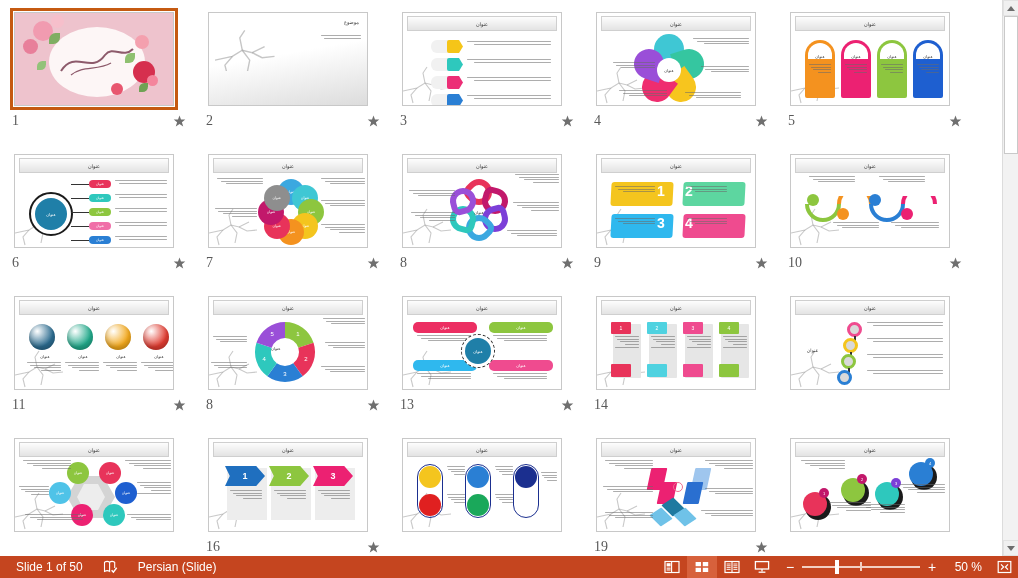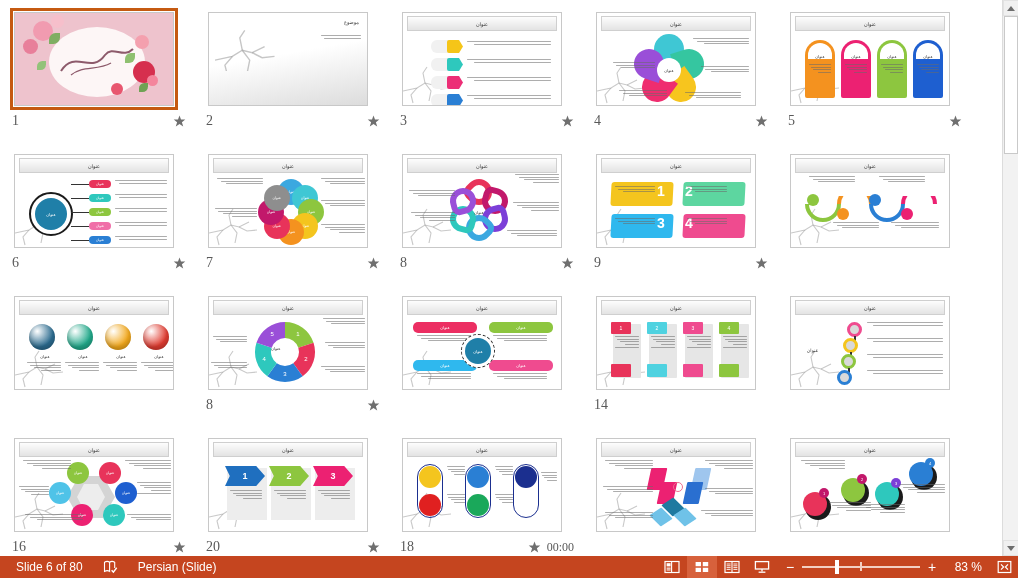--- a/index.html
+++ b/index.html
@@ -628,20 +628,28 @@
                   <i class="ln" style="width: 36.8px;"></i>
                 </div>
                 <div class="txtblk" style="left: 100px; top: 48px; width: 48px;">
                   <i class="ln" style="width: 48px;"></i>
                   <i class="ln" style="width: 44.16px;"></i>
                   <i class="ln" style="width: 38.4px;"></i>
                 </div>
               </div>
             </div>
           </div>
+          <div class="meta">
+            <div class="slide-num">10</div>
+            <div class="meta-right">
+              <svg width="13" height="13" viewBox="0 0 13 13" class="star">
+                <polygon points="6.5,0.6 8,4.6 12.3,4.6 8.9,7.2 10.2,11.4 6.5,8.9 2.8,11.4 4.1,7.2 0.7,4.6 5,4.6" fill="#6f6f6f"></polygon>
+              </svg>
+            </div>
+          </div>
         </div>
         <div class="slide-cell">
           <div class="thumb-wrap">
             <div class="thumb">
               <div class="s-title">
                 <span>عنوان</span>
               </div>
               <div class="s-body">
                 <svg width="62" height="40" viewBox="0 0 62 44" class="crack">
                   <path d="M0 30 L14 27 L22 22 L30 24 L40 19" fill="none" stroke="#8a8a8a" stroke-width="1.1" opacity=".55"></path>
@@ -676,20 +684,28 @@
                 </div>
                 <div style="position: absolute; left: 128px; top: 8px; width: 26px; height: 26px; border-radius: 50%; background: radial-gradient(circle at 32% 28%, rgba(255, 255, 255, 0.333), rgb(224, 60, 49) 62%); box-shadow: rgba(0, 0, 0, 0.25) 0px -3px 5px inset;"></div>
                 <div style="position: absolute; left: 128px; top: 38px; width: 32px; text-align: center; font-size: 4px; color: rgb(51, 51, 51);">عنوان</div>
                 <div class="txtblk" style="left: 126px; top: 46px; width: 34px;">
                   <i class="ln" style="width: 34px;"></i>
                   <i class="ln" style="width: 31.28px;"></i>
                   <i class="ln" style="width: 27.2px;"></i>
                   <i class="ln" style="width: 20.4px;"></i>
                 </div>
               </div>
+            </div>
+          </div>
+          <div class="meta">
+            <div class="slide-num">11</div>
+            <div class="meta-right">
+              <svg width="13" height="13" viewBox="0 0 13 13" class="star">
+                <polygon points="6.5,0.6 8,4.6 12.3,4.6 8.9,7.2 10.2,11.4 6.5,8.9 2.8,11.4 4.1,7.2 0.7,4.6 5,4.6" fill="#6f6f6f"></polygon>
+              </svg>
             </div>
           </div>
         </div>
         <div class="slide-cell">
           <div class="thumb-wrap">
             <div class="thumb">
               <div class="s-title">
                 <span>عنوان</span>
               </div>
               <div class="s-body">
@@ -784,20 +800,28 @@
                 </div>
                 <div style="position: absolute; left: 86px; top: 44px; width: 64px; height: 11px; background: rgb(239, 75, 143); border-radius: 5px; display: flex; align-items: center; justify-content: center; font-size: 4px; color: rgb(255, 255, 255);">عنوان</div>
                 <div class="txtblk" style="left: 90px; top: 57px; width: 54px;">
                   <i class="ln" style="width: 54px;"></i>
                   <i class="ln" style="width: 49.68px;"></i>
                   <i class="ln" style="width: 43.2px;"></i>
                 </div>
                 <div style="position: absolute; left: 58px; top: 18px; width: 34px; height: 34px; border-radius: 50%; background: rgb(255, 255, 255); border: 1.6px dashed rgb(51, 51, 51);"></div>
                 <div style="position: absolute; left: 62px; top: 22px; width: 26px; height: 26px; border-radius: 50%; background: rgb(31, 127, 168); display: flex; align-items: center; justify-content: center; font-size: 4px; color: rgb(255, 255, 255);">عنوان</div>
               </div>
+            </div>
+          </div>
+          <div class="meta">
+            <div class="slide-num">13</div>
+            <div class="meta-right">
+              <svg width="13" height="13" viewBox="0 0 13 13" class="star">
+                <polygon points="6.5,0.6 8,4.6 12.3,4.6 8.9,7.2 10.2,11.4 6.5,8.9 2.8,11.4 4.1,7.2 0.7,4.6 5,4.6" fill="#6f6f6f"></polygon>
+              </svg>
             </div>
           </div>
         </div>
         <div class="slide-cell">
           <div class="thumb-wrap">
             <div class="thumb">
               <div class="s-title">
                 <span>عنوان</span>
               </div>
               <div class="s-body">
@@ -951,28 +975,20 @@
                   <i class="ln" style="width: 46.4px;"></i>
                 </div>
                 <div class="txtblk" style="left: 112px; top: 56px; width: 44px;">
                   <i class="ln" style="width: 44px;"></i>
                   <i class="ln" style="width: 40.48px;"></i>
                   <i class="ln" style="width: 35.2px;"></i>
                 </div>
               </div>
             </div>
           </div>
-          <div class="meta">
-            <div class="slide-num">16</div>
-            <div class="meta-right">
-              <svg width="13" height="13" viewBox="0 0 13 13" class="star">
-                <polygon points="6.5,0.6 8,4.6 12.3,4.6 8.9,7.2 10.2,11.4 6.5,8.9 2.8,11.4 4.1,7.2 0.7,4.6 5,4.6" fill="#6f6f6f"></polygon>
-              </svg>
-            </div>
-          </div>
         </div>
         <div class="slide-cell">
           <div class="thumb-wrap">
             <div class="thumb">
               <div class="s-title">
                 <span>عنوان</span>
               </div>
               <div class="s-body">
                 <svg width="62" height="40" viewBox="0 0 62 44" class="crack">
                   <path d="M0 30 L14 27 L22 22 L30 24 L40 19" fill="none" stroke="#8a8a8a" stroke-width="1.1" opacity=".55"></path>
@@ -1002,21 +1018,21 @@
                 <div class="txtblk" style="left: 109px; top: 32px; width: 32px;">
                   <i class="ln" style="width: 32px;"></i>
                   <i class="ln" style="width: 29.44px;"></i>
                   <i class="ln" style="width: 25.6px;"></i>
                   <i class="ln" style="width: 19.2px;"></i>
                 </div>
               </div>
             </div>
           </div>
           <div class="meta">
-            <div class="slide-num">20</div>
+            <div class="slide-num">16</div>
             <div class="meta-right">
               <svg width="13" height="13" viewBox="0 0 13 13" class="star">
                 <polygon points="6.5,0.6 8,4.6 12.3,4.6 8.9,7.2 10.2,11.4 6.5,8.9 2.8,11.4 4.1,7.2 0.7,4.6 5,4.6" fill="#6f6f6f"></polygon>
               </svg>
             </div>
           </div>
         </div>
         <div class="slide-cell">
           <div class="thumb-wrap">
             <div class="thumb">
@@ -1065,29 +1081,20 @@
                 </div>
                 <div class="txtblk" style="left: 138px; top: 14px; width: 16px;">
                   <i class="ln" style="width: 16px;"></i>
                   <i class="ln" style="width: 14.72px;"></i>
                   <i class="ln" style="width: 12.8px;"></i>
                   <i class="ln" style="width: 9.6px;"></i>
                 </div>
               </div>
             </div>
           </div>
-          <div class="meta">
-            <div class="slide-num">18</div>
-            <div class="meta-right">
-              <svg width="13" height="13" viewBox="0 0 13 13" class="star">
-                <polygon points="6.5,0.6 8,4.6 12.3,4.6 8.9,7.2 10.2,11.4 6.5,8.9 2.8,11.4 4.1,7.2 0.7,4.6 5,4.6" fill="#6f6f6f"></polygon>
-              </svg>
-              <span class="timing">00:00</span>
-            </div>
-          </div>
         </div>
         <div class="slide-cell">
           <div class="thumb-wrap">
             <div class="thumb">
               <div class="s-title">
                 <span>عنوان</span>
               </div>
               <div class="s-body">
                 <svg width="62" height="40" viewBox="0 0 62 44" class="crack">
                   <path d="M0 30 L14 27 L22 22 L30 24 L40 19" fill="none" stroke="#8a8a8a" stroke-width="1.1" opacity=".55"></path>
@@ -1130,20 +1137,28 @@
                   <i class="ln" style="width: 48px;"></i>
                   <i class="ln" style="width: 44.16px;"></i>
                   <i class="ln" style="width: 38.4px;"></i>
                 </div>
                 <div class="txtblk" style="left: 104px; top: 52px; width: 52px;">
                   <i class="ln" style="width: 52px;"></i>
                   <i class="ln" style="width: 47.84px;"></i>
                   <i class="ln" style="width: 41.6px;"></i>
                 </div>
               </div>
+            </div>
+          </div>
+          <div class="meta">
+            <div class="slide-num">19</div>
+            <div class="meta-right">
+              <svg width="13" height="13" viewBox="0 0 13 13" class="star">
+                <polygon points="6.5,0.6 8,4.6 12.3,4.6 8.9,7.2 10.2,11.4 6.5,8.9 2.8,11.4 4.1,7.2 0.7,4.6 5,4.6" fill="#6f6f6f"></polygon>
+              </svg>
             </div>
           </div>
         </div>
         <div class="slide-cell">
           <div class="thumb-wrap">
             <div class="thumb">
               <div class="s-title">
                 <span>عنوان</span>
               </div>
               <div class="s-body">
@@ -1204,21 +1219,21 @@
     <div class="vthumb"></div>
     <div class="vtrack"></div>
     <div class="vbtn down">
       <span class="arrow dn"></span>
     </div>
   </div>
 
   <div class="statusbar">
     <div class="sb-left">
       <div class="sb-item">
-        <span>Slide 6 of 80</span>
+        <span>Slide 1 of 50</span>
       </div>
       <div class="sb-item">
         <svg width="15" height="14" viewBox="0 0 15 14">
           <path d="M1.5 2.2 C3.2 1.2 5.2 1.2 6.6 2.2 L6.6 11.4 C5.2 10.5 3.2 10.5 1.5 11.4 Z" fill="none" stroke="#fff" stroke-width="1.1"></path>
           <path d="M6.6 2.2 C8 1.2 10 1.2 11.7 2.2 L11.7 8" fill="none" stroke="#fff" stroke-width="1.1"></path>
           <path d="M8.6 10.2 l1.8 1.9 l3.3 -4.3" fill="none" stroke="#fff" stroke-width="1.4"></path>
         </svg>
       </div>
       <div class="sb-item">
         <span>Persian (Slide)</span>
@@ -1271,21 +1286,21 @@
     </div>
 
     <div class="zoom-area">
       <span class="zoom-sign">−</span>
       <div class="slider">
         <div class="slider-rail"></div>
         <div class="slider-mid"></div>
         <div class="slider-handle"></div>
       </div>
       <span class="zoom-sign">+</span>
-      <span class="zoom-pct">83 %</span>
+      <span class="zoom-pct">50 %</span>
     </div>
 
     <div class="fit-btn">
       <svg width="15" height="14" viewBox="0 0 15 14">
         <rect x="1.2" y="1.5" width="12.6" height="11" fill="none" stroke="#fff" stroke-width="1.2"></rect>
         <path d="M4 4.4 L6.6 7 L4 9.6 M11 4.4 L8.4 7 L11 9.6" fill="none" stroke="#fff" stroke-width="1.2"></path>
       </svg>
     </div>
   </div>
 </div>

